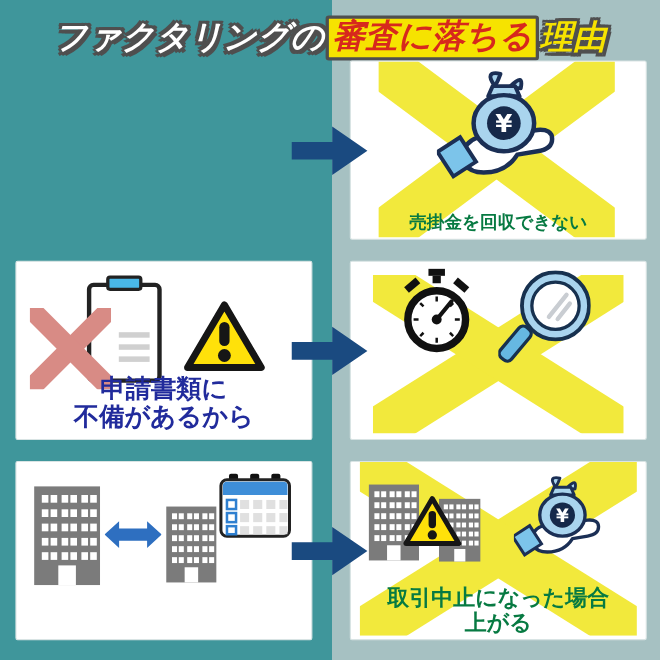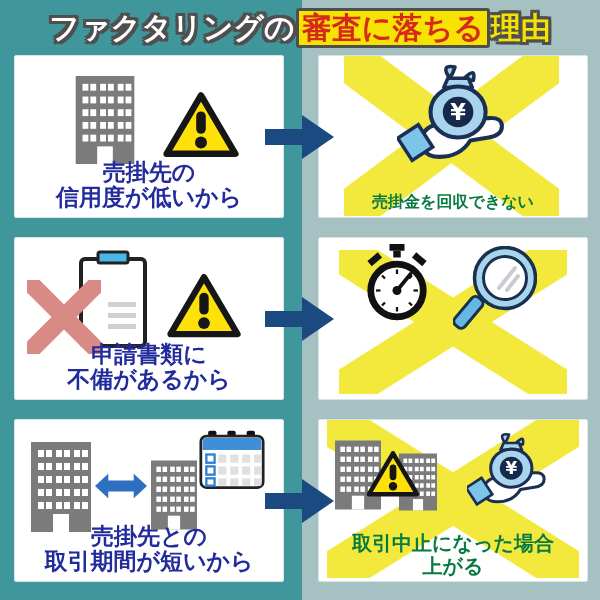--- a/index.html
+++ b/index.html
@@ -3,23 +3,23 @@
 <meta charset="utf-8">
 <style>
   html,body{margin:0;padding:0;background:#888;}
   .stage{
     position:relative;width:600px;height:600px;overflow:hidden;
     background:linear-gradient(90deg,#3f969b 0,#3f969b 302px,#a6c1c2 302px,#a6c1c2 100%);
     font-family:"DejaVu Sans","Liberation Sans",sans-serif;
   }
   
   .title{
-    position:absolute;top:2px;left:0;width:100%;height:52px;
-    display:flex;align-items:center;justify-content:center;
-    font-weight:bold;font-size:30px;white-space:nowrap;letter-spacing:0;
+    position:absolute;top:14px;left:0;width:100%;height:52px;
+    display:flex;align-items:flex-start;justify-content:center;
+    font-weight:bold;font-size:30px;white-space:nowrap;letter-spacing:0;font-style:italic;
   }
   .outl{
     text-shadow:
       -3px -3px 0 #4f4f4f, 0 -3px 0 #4f4f4f, 3px -3px 0 #4f4f4f,
       -3px  0   0 #4f4f4f, 3px  0   0 #4f4f4f,
       -3px  3px 0 #4f4f4f, 0  3px 0 #4f4f4f, 3px 3px 0 #4f4f4f;
   }
   .t-white{color:#ffffff;}
   .t-box{
     color:#d7281d;background:#f6e300;border:3px solid #4f4f4f;border-radius:3px;
@@ -179,32 +179,20 @@
 
 <div class="stage">
 
   <div class="title">
     <span class="t-white outl">ファクタリングの</span>
     <span class="t-box">審査に落ちる</span>
     <span class="t-yellow outl">理由</span>
   </div>
 
   <div class="row row1">
-    <div class="card cause">
-      <svg class="icon" style="left:58px;top:20px" width="64" height="88">
-          <use href="#sym-building"></use>
-        </svg>
-      <svg class="icon" style="left:146px;top:32px" width="80" height="74">
-          <use href="#sym-warning"></use>
-        </svg>
-      <div class="caption blue">
-        <div>売掛先の</div>
-        <div>信用度が低いから</div>
-      </div>
-    </div>
     <svg class="flowarrow" width="70" height="46">
         <use href="#sym-rarrow"></use>
       </svg>
     <div class="card result">
       <svg class="xbig" style="left:25px;top:0" width="215" height="160">
           <use href="#sym-x"></use>
         </svg>
       <svg class="icon" style="left:78px;top:6px" width="116" height="102">
           <use href="#sym-baghand"></use>
         </svg>
@@ -253,24 +241,20 @@
         </svg>
       <svg class="icon" style="left:80px;top:48px" width="52" height="36">
           <use href="#sym-dblarrow"></use>
         </svg>
       <svg class="icon" style="left:136px;top:38px" width="46" height="74">
           <use href="#sym-building"></use>
         </svg>
       <svg class="icon" style="left:184px;top:9px" width="66" height="62">
           <use href="#sym-calendar"></use>
         </svg>
-      <div class="caption blue">
-        <div>売掛先との</div>
-        <div>取引期間が短いから</div>
-      </div>
     </div>
     <svg class="flowarrow" width="70" height="46">
         <use href="#sym-rarrow"></use>
       </svg>
     <div class="card result">
       <svg class="xbig" style="left:8px;top:0" width="252" height="158">
           <use href="#sym-x"></use>
         </svg>
       <svg class="icon" style="left:16px;top:14px" width="46" height="82">
           <use href="#sym-building"></use>

